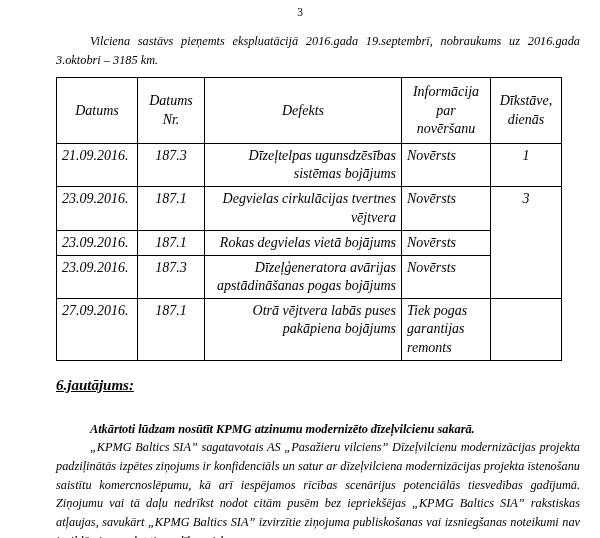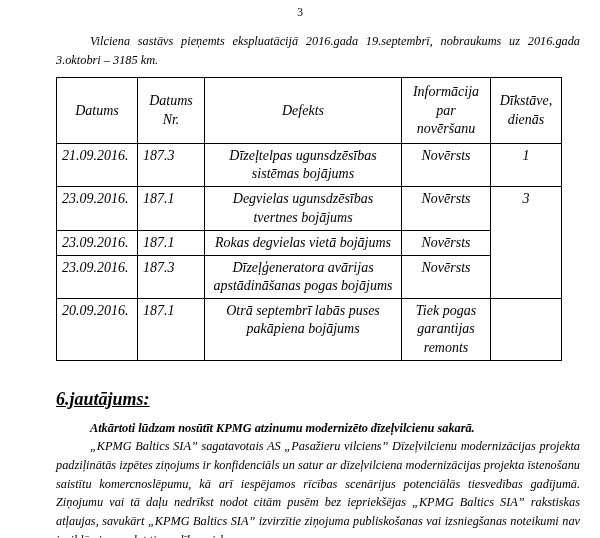--- a/index.html
+++ b/index.html
@@ -59,37 +59,37 @@
     line-height: 1.3;
   }
   table.gt th {
     text-align: center;
     font-weight: normal;
     vertical-align: middle;
     padding-top: 5px;
     padding-bottom: 5px;
   }
   td.c-date { width: 70px; }
-  td.c-wagon { text-align: left; width: 56px; }
-  td.c-defect { text-align: center; }
-  td.c-info { text-align: center; width: 78px; }
+  td.c-wagon { text-align: center; width: 56px; }
+  td.c-defect { text-align: right; }
+  td.c-info { text-align: left; width: 78px; }
   td.c-days { text-align: center; width: 60px; vertical-align: middle; }
   th.h-date { width: 70px; }
   th.h-wagon { width: 56px; }
   th.h-info { width: 78px; }
   th.h-days { width: 60px; }
 
   .section-q {
-    margin-top: 28px;
-    font-size: 18px;
+    margin-top: 16px;
+    font-size: 15px;
     font-weight: bold;
     text-decoration: underline;
   }
   .question-text {
-    margin-top: 9px;
+    margin-top: 26px;
     font-size: 12.3px;
     font-weight: bold;
     text-indent: 34px;
     line-height: 1.5;
     text-align: justify;
   }
   .answer {
     margin-top: 10px;
   }
   .signature-block {
@@ -139,40 +139,40 @@
           <tr>
             <td class="c-date">21.09.2016.</td>
             <td class="c-wagon">187.3</td>
             <td class="c-defect">Dīzeļtelpas ugunsdzēsības sistēmas bojājums</td>
             <td class="c-info">Novērsts</td>
             <td class="c-days">1</td>
           </tr>
           <tr>
             <td class="c-date">23.09.2016.</td>
             <td class="c-wagon">187.1</td>
-            <td class="c-defect">Degvielas ugunsdzēsības tvertnes bojājums</td>
+            <td class="c-defect">Degvielas cirkulācijas tvertnes vējtvera</td>
             <td class="c-info">Novērsts</td>
             <td class="c-days" rowspan="3">3</td>
           </tr>
           <tr>
             <td class="c-date">23.09.2016.</td>
             <td class="c-wagon">187.1</td>
             <td class="c-defect">Rokas degvielas vietā bojājums</td>
             <td class="c-info">Novērsts</td>
           </tr>
           <tr>
             <td class="c-date">23.09.2016.</td>
             <td class="c-wagon">187.3</td>
             <td class="c-defect">Dīzeļģeneratora avārijas apstādināšanas pogas bojājums</td>
             <td class="c-info">Novērsts</td>
           </tr>
           <tr>
-            <td class="c-date">20.09.2016.</td>
+            <td class="c-date">27.09.2016.</td>
             <td class="c-wagon">187.1</td>
-            <td class="c-defect">Otrā septembrī labās puses pakāpiena bojājums</td>
+            <td class="c-defect">Otrā vējtvera labās puses pakāpiena bojājums</td>
             <td class="c-info">Tiek pogas garantijas remonts</td>
             <td class="c-days"></td>
           </tr>
         </tbody>
       </table>
     </div>
 
     <div class="section-q">6.jautājums:</div>
 
     <div class="question-text">Atkārtoti lūdzam nosūtīt KPMG atzinumu modernizēto dīzeļvilcienu sakarā.</div>

